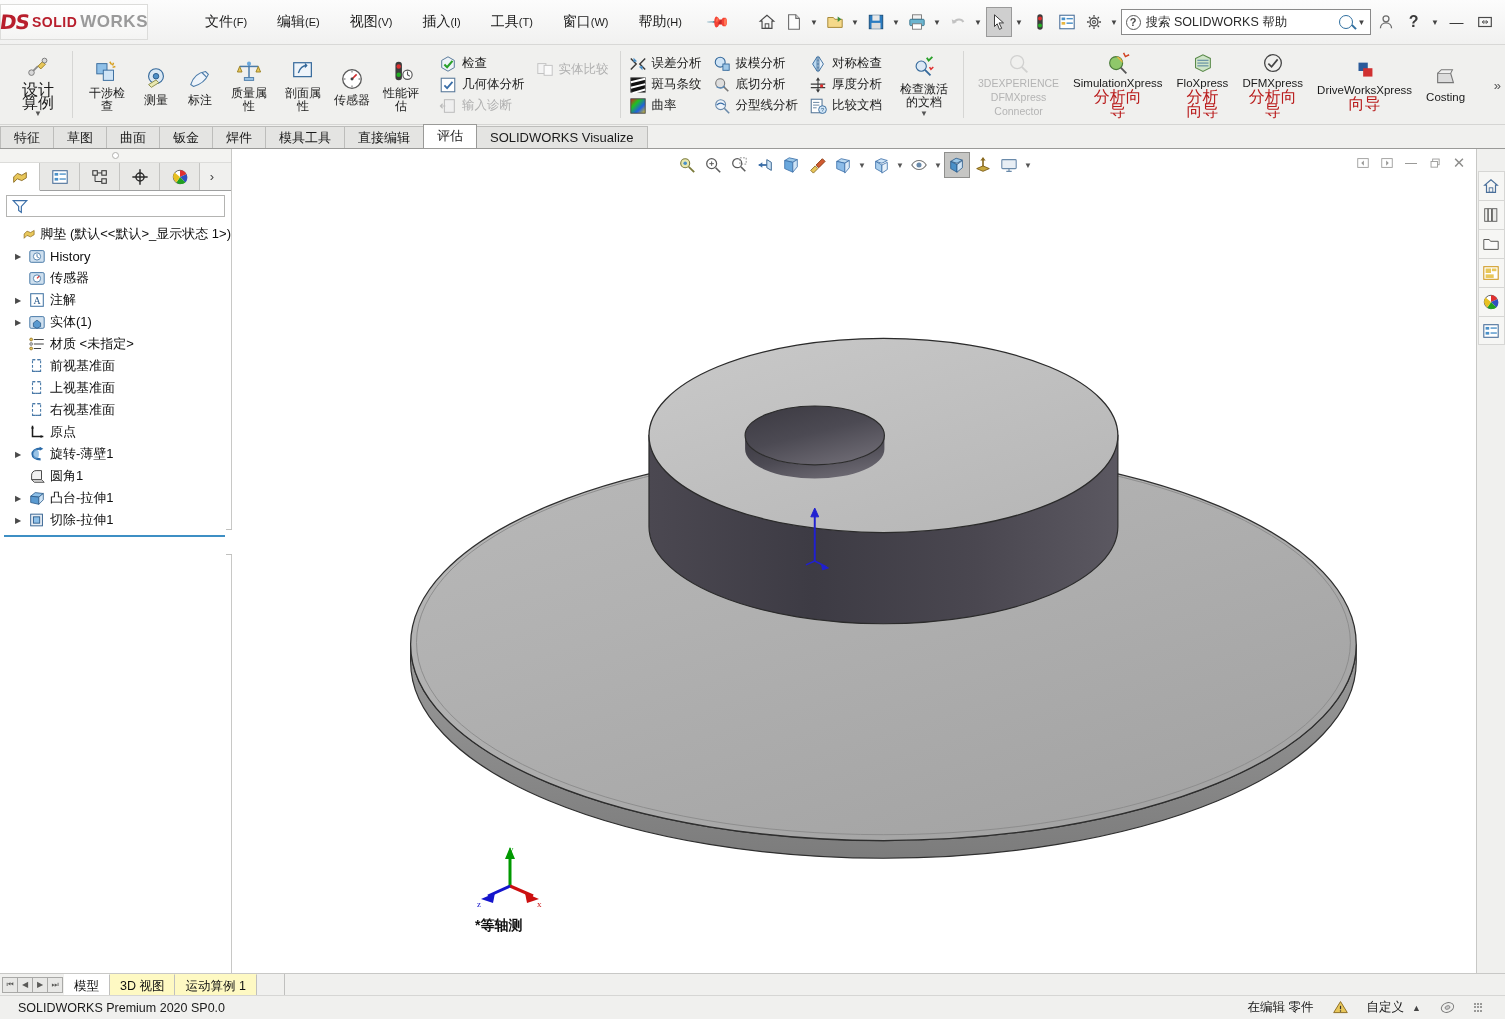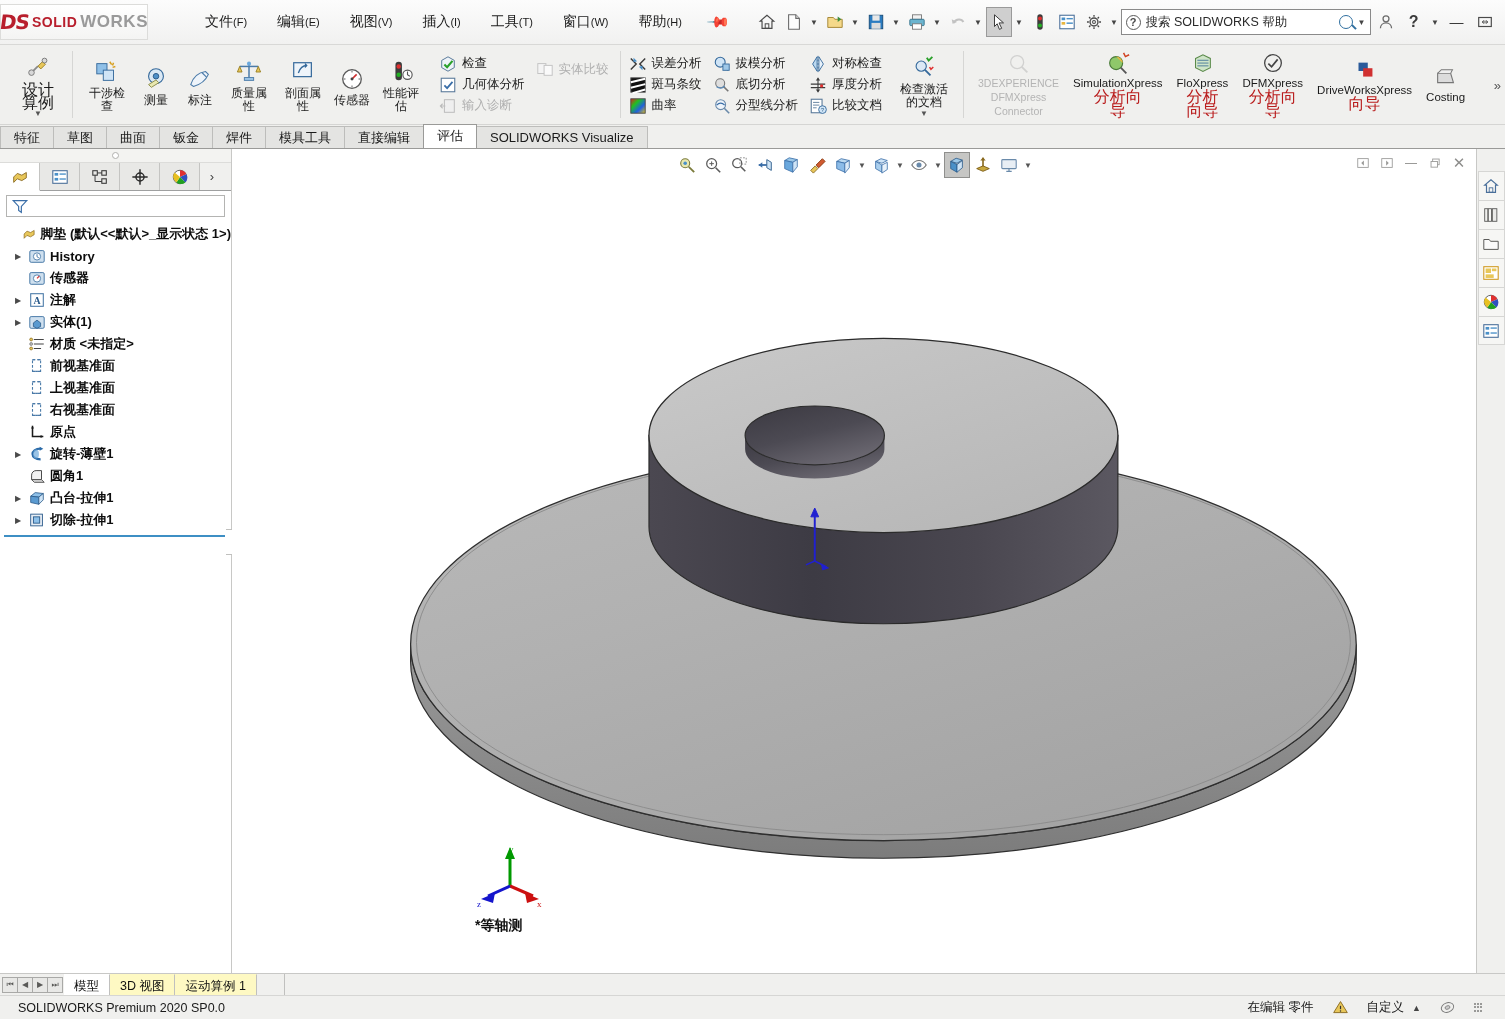--- a/index.html
+++ b/index.html
@@ -178,21 +178,21 @@
   }
   .lp-tab.active { background: #ffffff; border-bottom: 1px solid #ffffff; margin-bottom:-1px;}
   .lp-more {
     width: 24px; display:flex;align-items:center;justify-content:center;
     font-size: 13px; color:#444; cursor: default;
   }
   .lp-filter {
     margin: 4px 6px 2px 6px; height: 22px; border: 1px solid #b4b4b2; background:#fff;
     display:flex; align-items:center; padding-left: 4px; gap:4px;
   }
-  .tree { flex: 1; padding: 4px 0 0 4px; overflow: hidden; font-size: 13px; color: #111; font-weight: bold; }
+  .tree { flex: 1; padding: 4px 0 0 4px; overflow: hidden; font-size: 13px; color: #111; }
   .trow {
     display: flex; align-items: center; gap: 4px; height: 22px; padding-left: 2px;
     white-space: nowrap; cursor: default;
   }
   .arrow {
     width: 12px; font-size: 8px; color: #4a4a4a; flex: 0 0 12px; text-align: center;
     cursor: default;
   }
   .arrow.empty { visibility: hidden; }
   .tname { font-size: 13px; color: #0d0d0d; }

